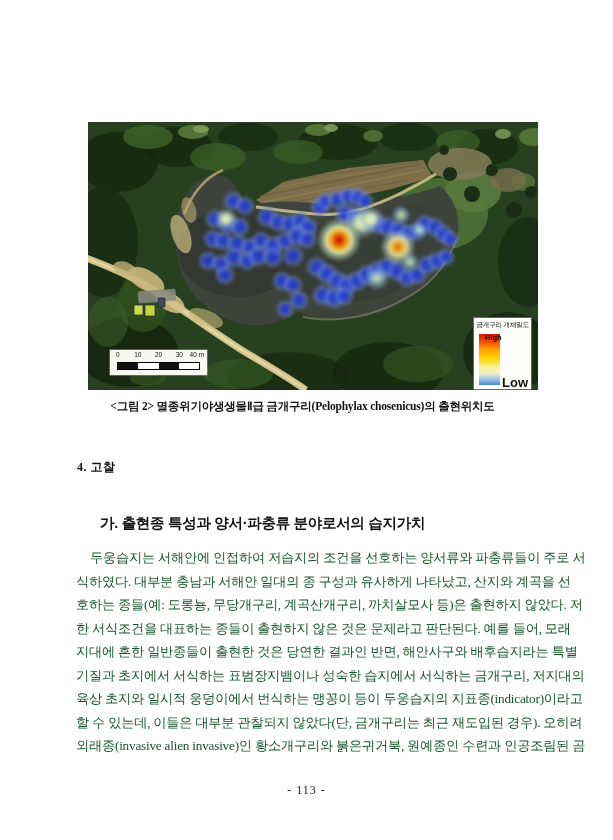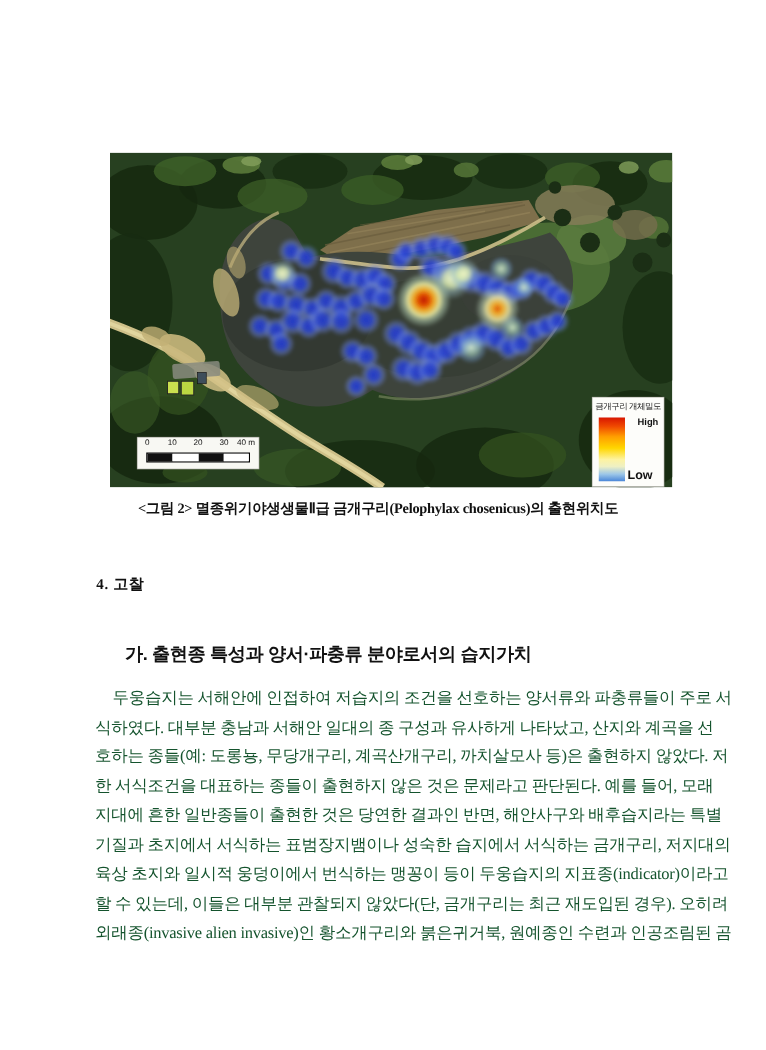--- a/index.html
+++ b/index.html
@@ -41,22 +41,22 @@
     box-shadow:0 0 0 0.5px #a8a8a0;
     font-family:"Liberation Sans","DejaVu Sans",sans-serif;color:#111;
   }
   .legend-title{font-size:6.8px;letter-spacing:-0.4px;text-align:center;margin-top:2px;white-space:nowrap;}
   .legend-ramp{
     position:absolute;left:5px;top:16px;width:21px;height:51px;
     background:linear-gradient(to bottom,
       #d81600 0%, #f04a00 14%, #ff9e00 30%, #ffd600 48%,
       #fdf3a2 66%, #eef0c4 77%, #9cc6e8 89%, #4a86d8 100%);
   }
-  .legend-high{position:absolute;left:36px;top:15px;font-size:7.5px;font-weight:700;text-align:center;}
-  .legend-low{position:absolute;left:28px;top:57px;font-size:10px;font-weight:700;}
+  .legend-high{position:absolute;left:11px;top:15px;font-size:7.5px;font-weight:700;text-align:center;}
+  .legend-low{position:absolute;left:28px;top:57px;font-size:13px;font-weight:700;}
   
   .section-heading{
     position:absolute;left:77px;top:459px;margin:0;
     font-family:"Liberation Serif","DejaVu Serif",serif;
     font-size:12px;font-weight:700;color:#111;letter-spacing:0.5px;
   }
   .subsection-heading{
     position:absolute;left:90px;top:504px;margin:10px;
     font-family:"Liberation Sans","DejaVu Sans",sans-serif;
     font-size:14.5px;font-weight:700;color:#111;letter-spacing:-0.3px;
@@ -334,13 +334,14 @@
       <div class="bline">식하였다. 대부분 충남과 서해안 일대의 종 구성과 유사하게 나타났고, 산지와 계곡을 선</div>
       <div class="bline">호하는 종들(예: 도롱뇽, 무당개구리, 계곡산개구리, 까치살모사 등)은 출현하지 않았다. 저</div>
       <div class="bline">한 서식조건을 대표하는 종들이 출현하지 않은 것은 문제라고 판단된다. 예를 들어, 모래</div>
       <div class="bline">지대에 흔한 일반종들이 출현한 것은 당연한 결과인 반면, 해안사구와 배후습지라는 특별</div>
       <div class="bline">기질과 초지에서 서식하는 표범장지뱀이나 성숙한 습지에서 서식하는 금개구리, 저지대의</div>
       <div class="bline">육상 초지와 일시적 웅덩이에서 번식하는 맹꽁이 등이 두웅습지의 지표종(indicator)이라고</div>
       <div class="bline">할 수 있는데, 이들은 대부분 관찰되지 않았다(단, 금개구리는 최근 재도입된 경우). 오히려</div>
       <div class="bline">외래종(invasive alien invasive)인 황소개구리와 붉은귀거북, 원예종인 수련과 인공조림된 곰</div>
     </div>
 
+  <div class="page-number">- 113 -</div>
 </div>
 
 </body></html>

